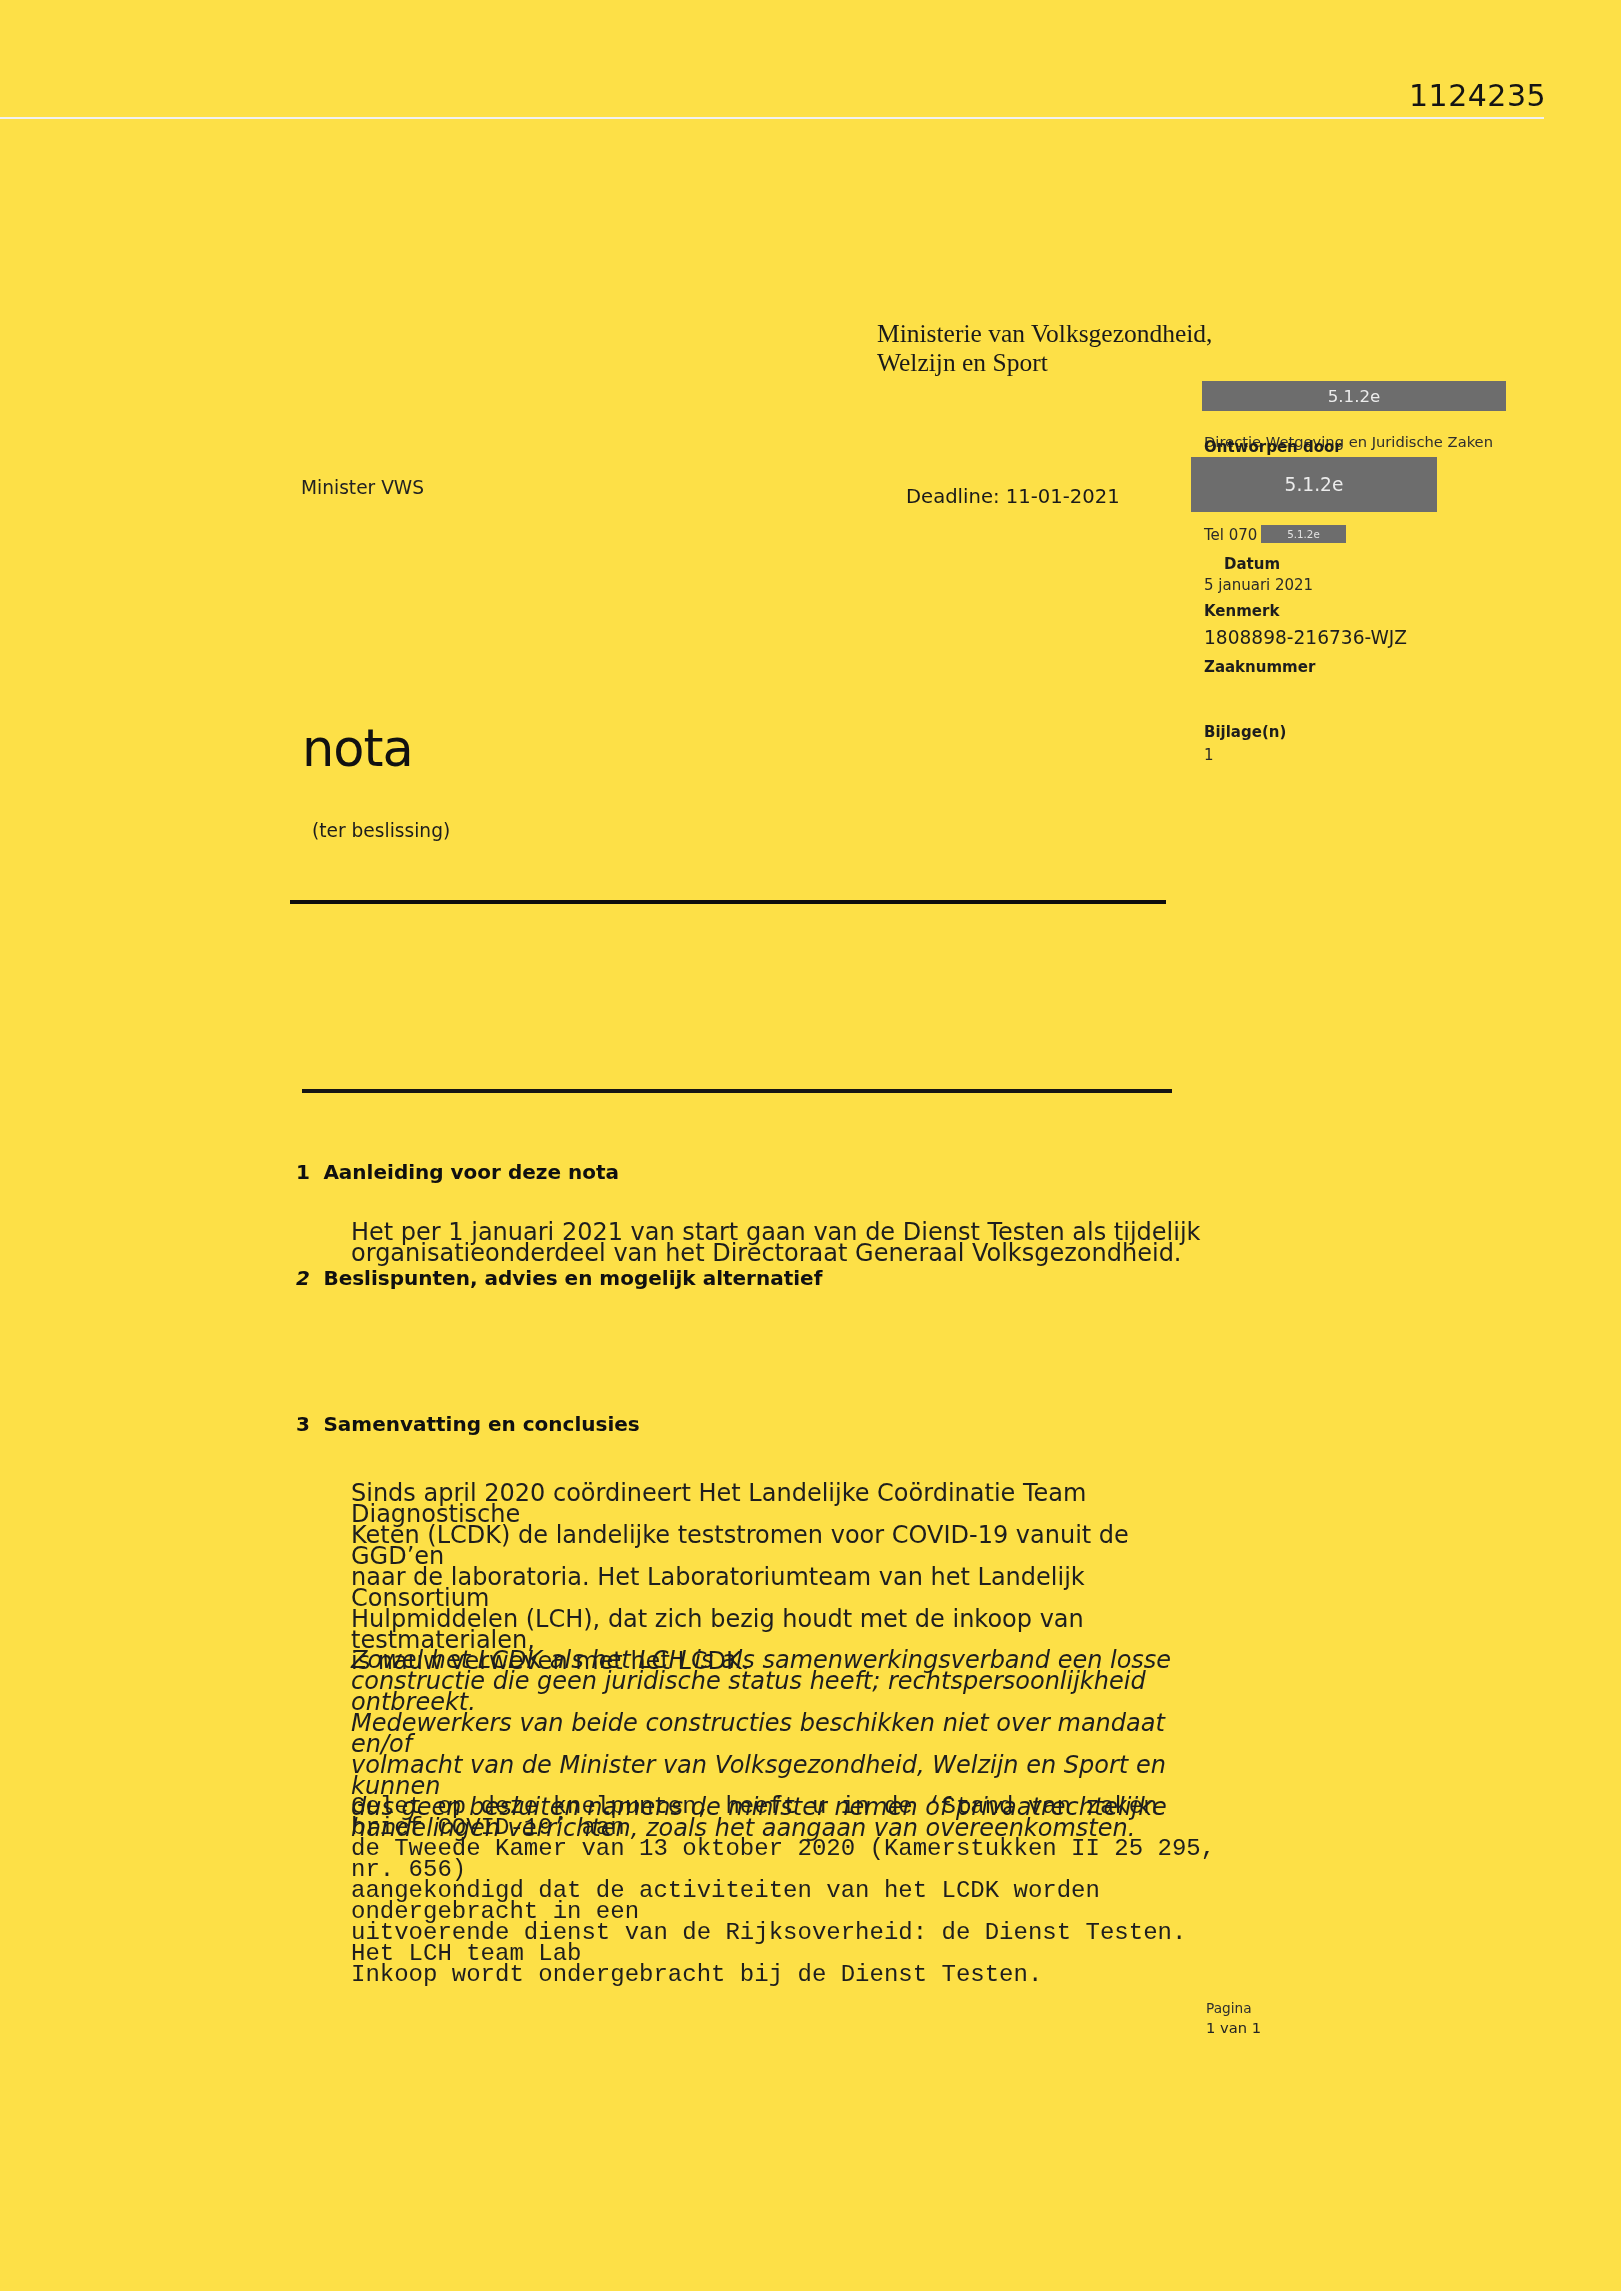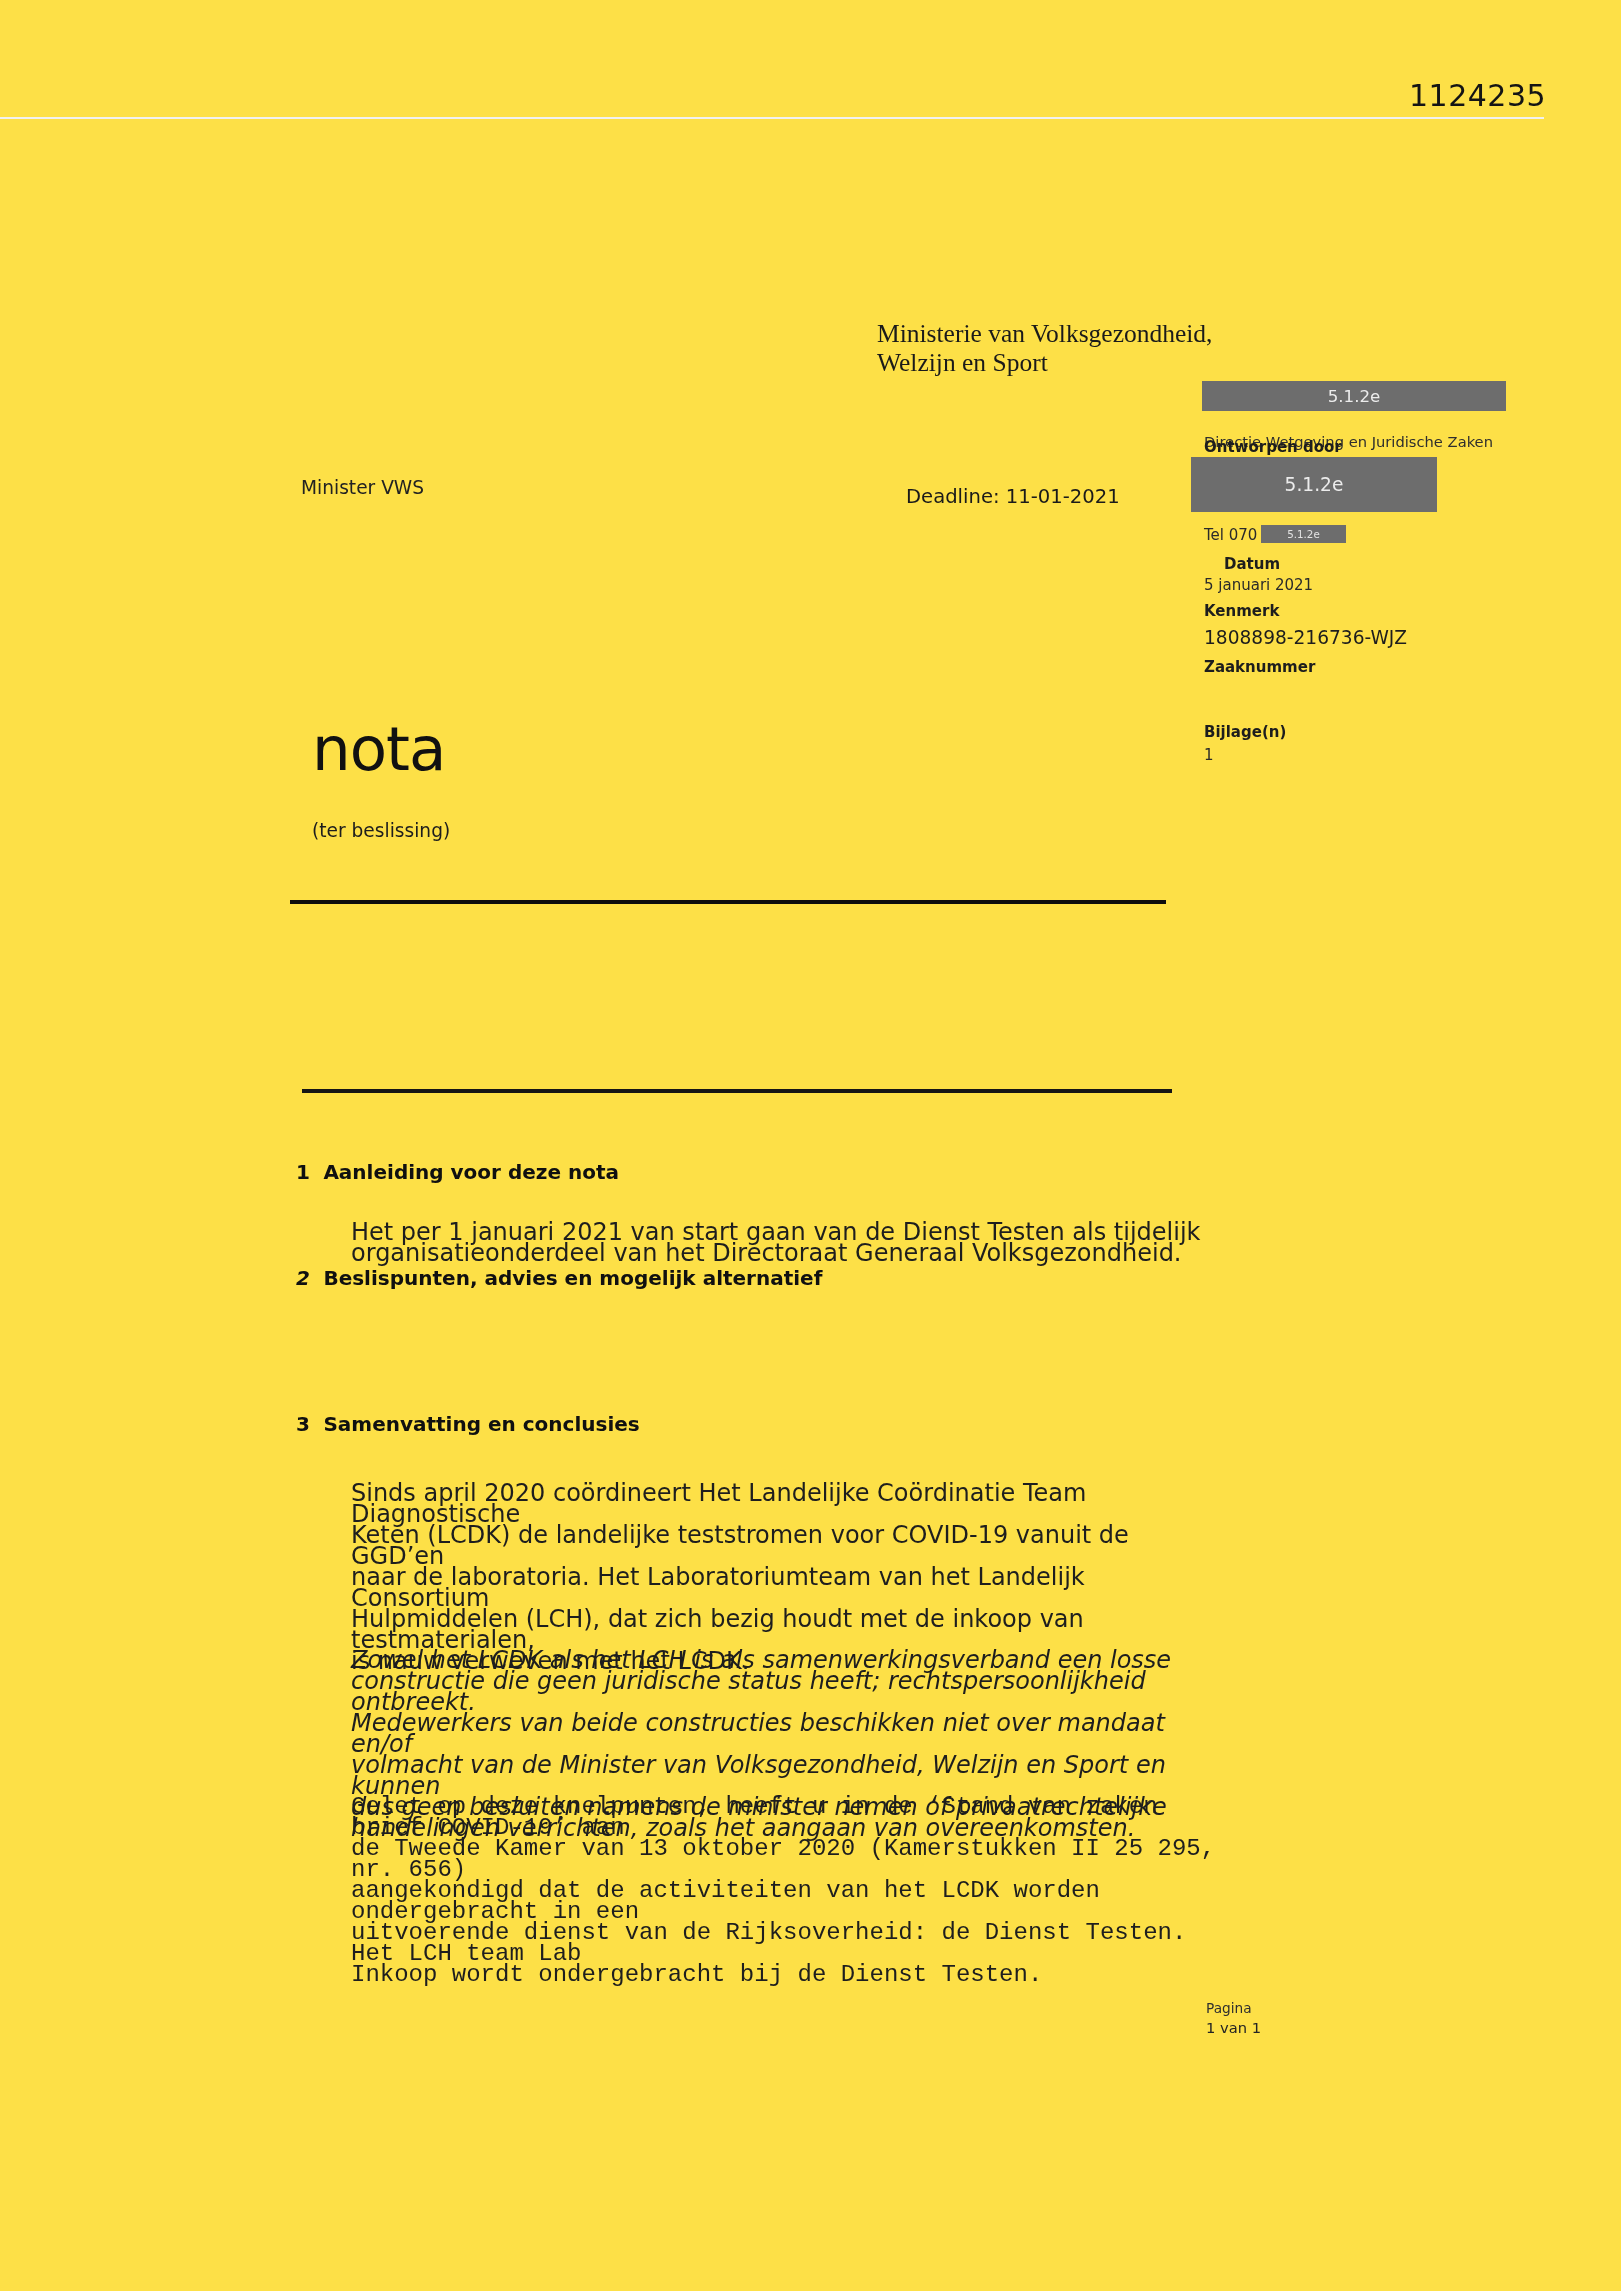--- a/index.html
+++ b/index.html
@@ -46,22 +46,22 @@
   .tel{left:1204px;top:526px;font-size:15px;color:#2a2a2a;}
   .lbl-datum{left:1204px;top:555px;margin-left:20px;}
   .val-datum{left:1204px;top:576px;}
   .lbl-kenmerk{left:1204px;top:602px;}
   .val-kenmerk{left:1204px;top:627px;font-size:18.6px;color:#1d1d1d;}
   .lbl-zaaknummer{left:1204px;top:658px;}
   .lbl-bijlage{left:1204px;top:723px;}
   .val-bijlage{left:1204px;top:746px;}
 
   .nota{
-    left:312px;top:718px;
-    font-size:61px;line-height:61px;letter-spacing:-1px;color:#111;
+    left:302px;top:718px;
+    font-size:51px;line-height:61px;letter-spacing:-1px;color:#111;
   }
   .ter-beslissing{left:312px;top:820px;font-size:18.6px;color:#1d1d1d;}
   .doc-title{
     left:299px;top:841px;width:882px;
     font-size:20.6px;line-height:29px;color:#1a1a1a;
   }
   .title-underline{
     left:290px;top:900px;width:876px;height:3.9px;background:#0d0d0d;
   }
   .divider{

